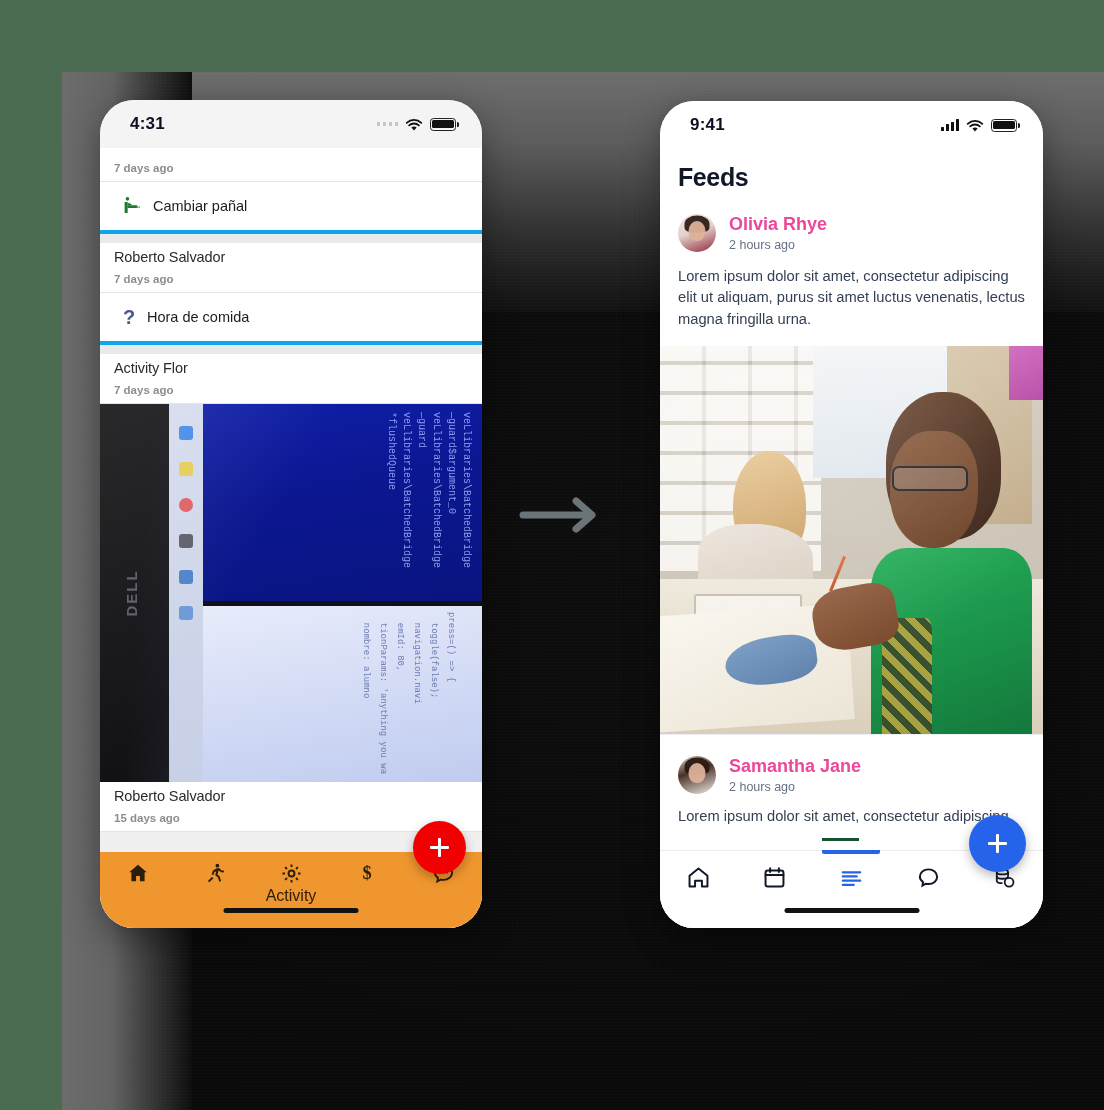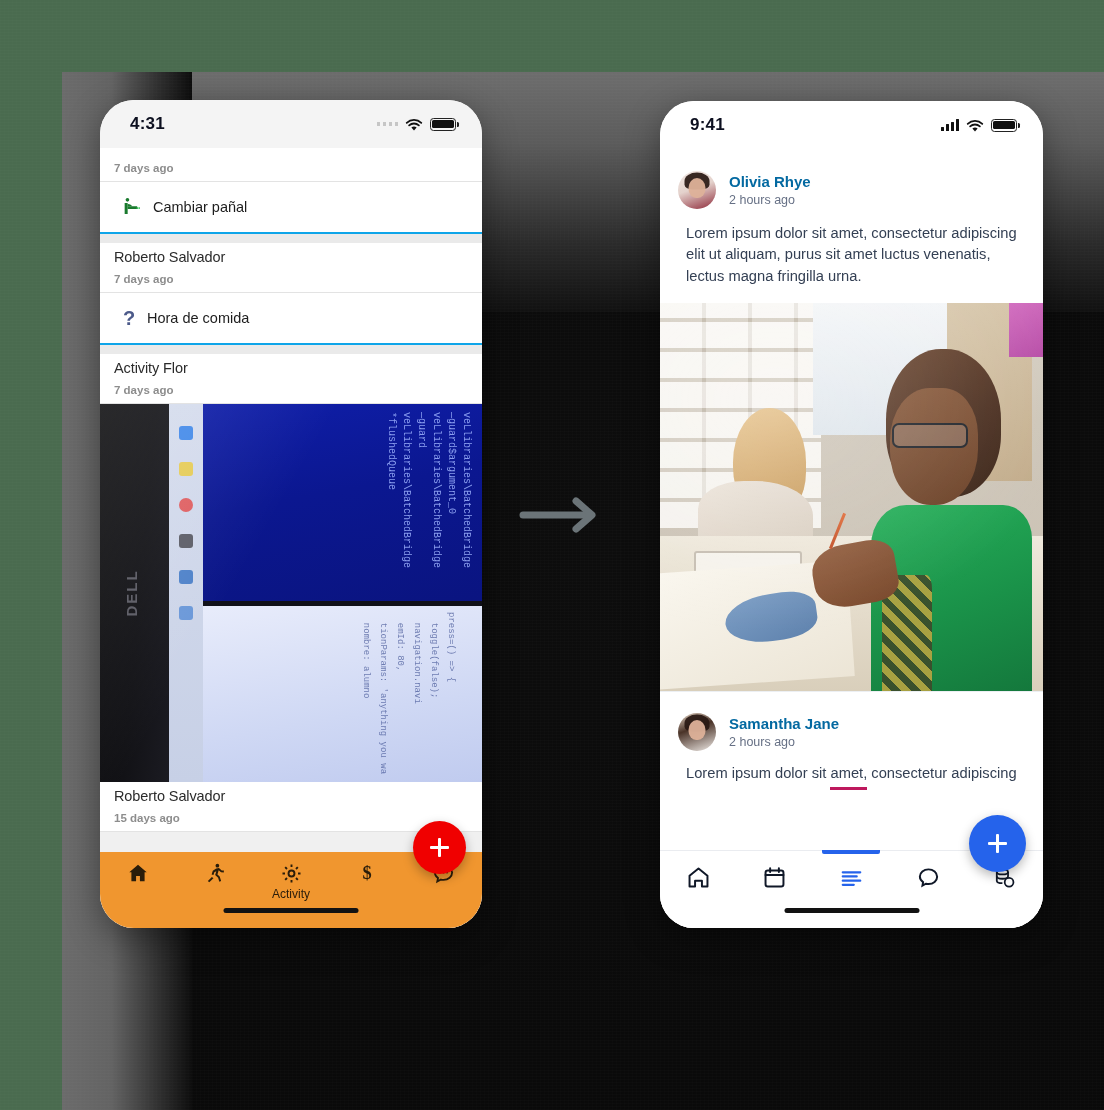--- a/index.html
+++ b/index.html
@@ -148,21 +148,21 @@
     color: #8d8d8d;
     margin-top: 8px;
   }
   .lp-row {
     background: #ffffff;
     height: 52px;
     display: flex;
     align-items: center;
     gap: 11px;
     padding-left: 22px;
-    border-bottom: 2px solid #0ea5e9;
+    border-bottom: 4px solid #0ea5e9;
   }
   .lp-row-txt { font-size: 14.5px; color: #1d1d1d; }
   .lp-gap { height: 9px; background: #eaeaea; }
 
   .icon-diaper { width: 20px; height: 20px; display:block; }
   .icon-q {
     font-size: 20px; font-weight: bold; color: #4c5a8a;
     width: 14px; text-align: center; line-height: 1;
   }
   .icon-note { width: 18px; height: 18px; display:block; }
@@ -247,21 +247,21 @@
     background: #f0962f;
     display: flex;
     align-items: flex-start;
     padding-top: 10px;
   }
   .lp-navitem {
     flex: 1;
     display: flex; flex-direction: column; align-items: center; gap: 2px;
     color: #2a1d0a;
   }
-  .lp-navlabel { font-size: 12px; color: #2a1d0a; }
+  .lp-navlabel { font-size: 16px; color: #2a1d0a; }
 
   .home-indicator {
     position: absolute;
     left: 50%; transform: translateX(-50%);
     bottom: 15px;
     width: 135px; height: 5px;
     border-radius: 3px;
     background: #121212;
     z-index: 9;
   }
@@ -294,30 +294,29 @@
   .rp-avatar .face {
     position: absolute; left: 50%; top: 44%; transform: translate(-50%,-50%);
     width: 17px; height: 20px; border-radius: 50% 50% 45% 45%;
     background: rgba(221,177,153,.95);
   }
   .rp-avatar .hair {
     position: absolute; left: 50%; top: 26%; transform: translate(-50%,-50%);
     width: 25px; height: 17px; border-radius: 50% 50% 30% 30%;
     background: rgba(40,24,18,.92);
   }
-  .rp-pname { font-size: 15px; font-weight: bold; color: #0369a1; }
+  .rp-pname { font-size: 18px; font-weight: bold; color: #ec4899; }
   .rp-ptime { font-size: 12.5px; color: #667085; margin-top: 3px; }
   .rp-ptext {
     padding: 14px 18px 0;
     font-size: 14.7px;
     line-height: 1.45;
     color: #344054;
-    margin-left: 8px;
-  }
-  .rp-ptext .ul { border-bottom: 3px solid #be185d; padding-bottom: 6px; }
+  }
+  .rp-ptext .ul { border-bottom: 3px solid #14532d; padding-bottom: 14px; }
   .rp-photo {
     margin-top: 16px;
     height: 388px;
     position: relative;
     overflow: hidden;
     background: #cfc6b8;
   }
   .rp-photo .bgwall {
     position:absolute; inset:0;
     background:
@@ -618,20 +617,21 @@
           </svg>
         </div>
         <div class="batt">
             <i></i>
           </div>
       </div>
     </div>
 
     <div class="rp-body">
 
+      <div class="rp-title">Feeds</div>
 
       <div class="rp-posthead">
         <div class="rp-avatar a1">
           <span class="hair"></span>
           <span class="face"></span>
         </div>
         <div>
           <div class="rp-pname">Olivia Rhye</div>
           <div class="rp-ptime">2 hours ago</div>
         </div>

